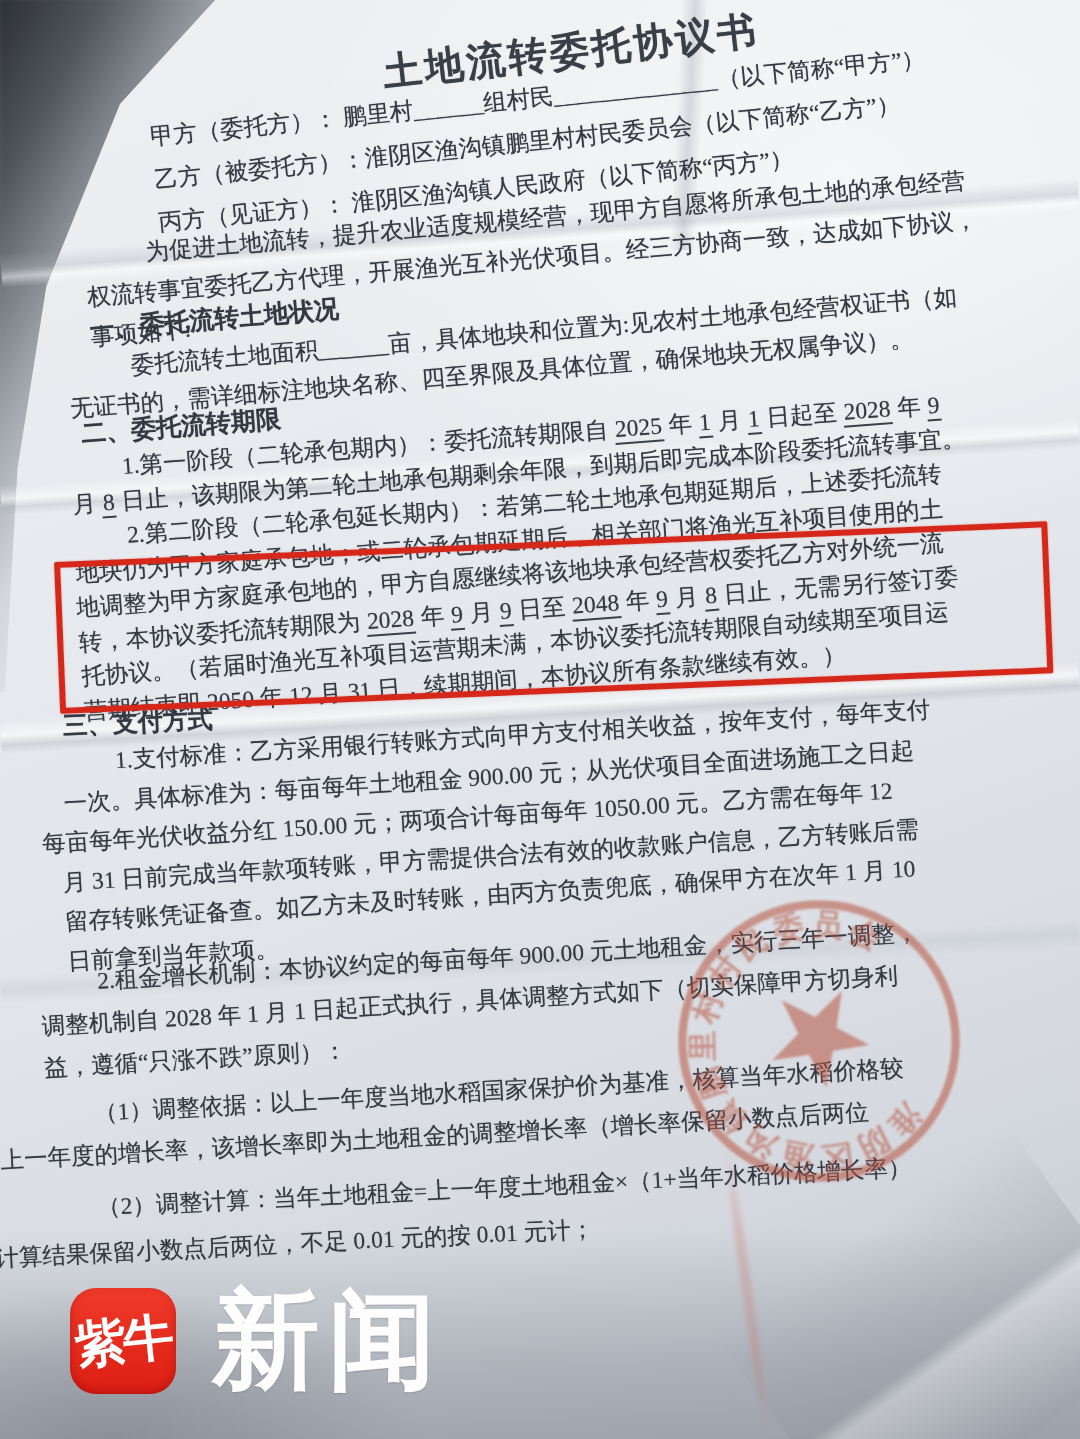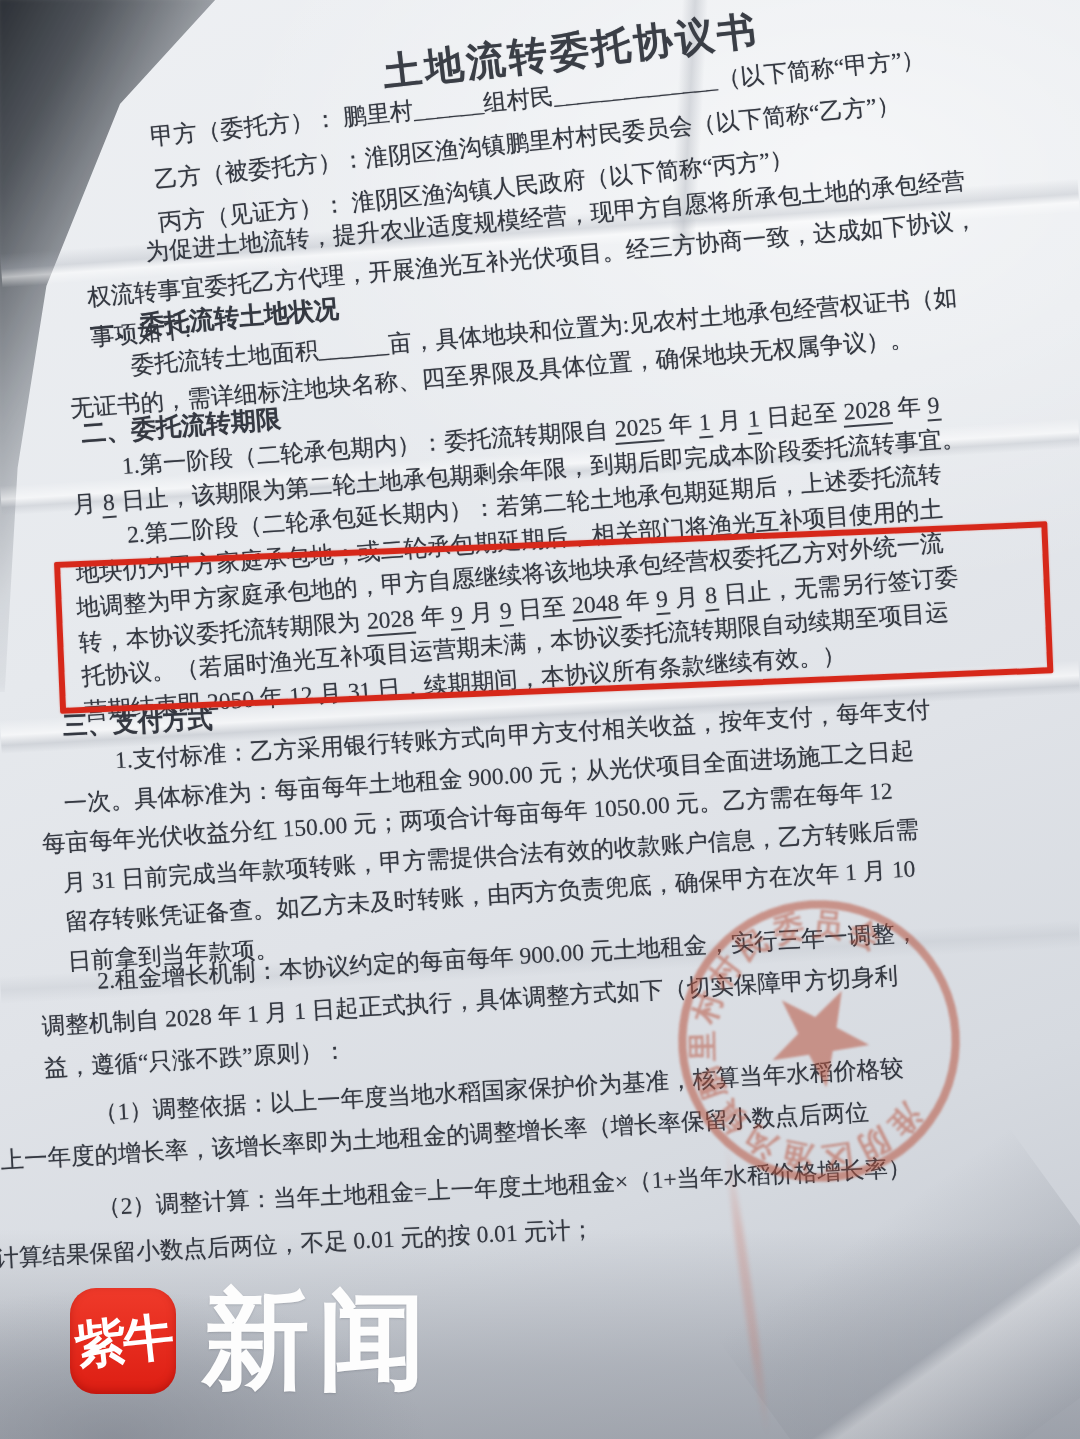--- a/index.html
+++ b/index.html
@@ -56,21 +56,21 @@
     transform:rotate(-8deg);opacity:.3;filter:blur(2px);border-radius:50%;
     background:linear-gradient(to bottom,rgba(205,100,80,0),rgba(205,100,80,.8) 30%,rgba(205,100,80,.7) 70%,rgba(205,100,80,0));}
   
   .wm{position:absolute;left:70px;top:1288px;z-index:5;display:flex;align-items:center;}
   .wm-icon{width:106px;height:106px;border-radius:26px;
     background:linear-gradient(180deg,#ef3a2a 0%,#e1201ا4 100%);
     background:linear-gradient(180deg,#ef3a2a 0%,#dd1e13 100%);
     display:flex;align-items:center;justify-content:center;
     box-shadow:inset 0 -3px 8px rgba(120,0,0,.35);}
   .wm-icon span{color:#fff;font-size:50px;font-weight:700;transform:rotate(-6deg) scaleX(1.02);letter-spacing:-3px;}
-  .wm-name{color:#fdfdfd;font-size:108px;font-weight:700;letter-spacing:8px;margin-left:26px;line-height:106px;
+  .wm-name{color:#fdfdfd;font-size:108px;font-weight:700;letter-spacing:8px;margin-left:36px;line-height:106px;
     text-shadow:0 1px 2px rgba(80,85,95,.25);}
 </style>
 </head>
 <body>
 
 <div class="page">
 
   <div class="shadow-wedge"></div>
   <div class="crease crease-h1"></div>
   <div class="crease crease-v1"></div>

